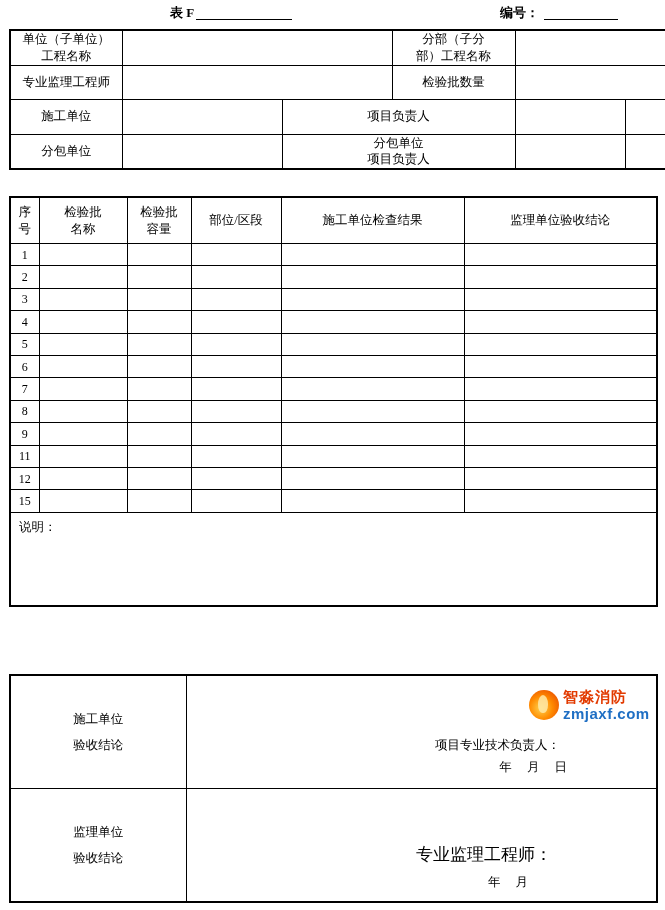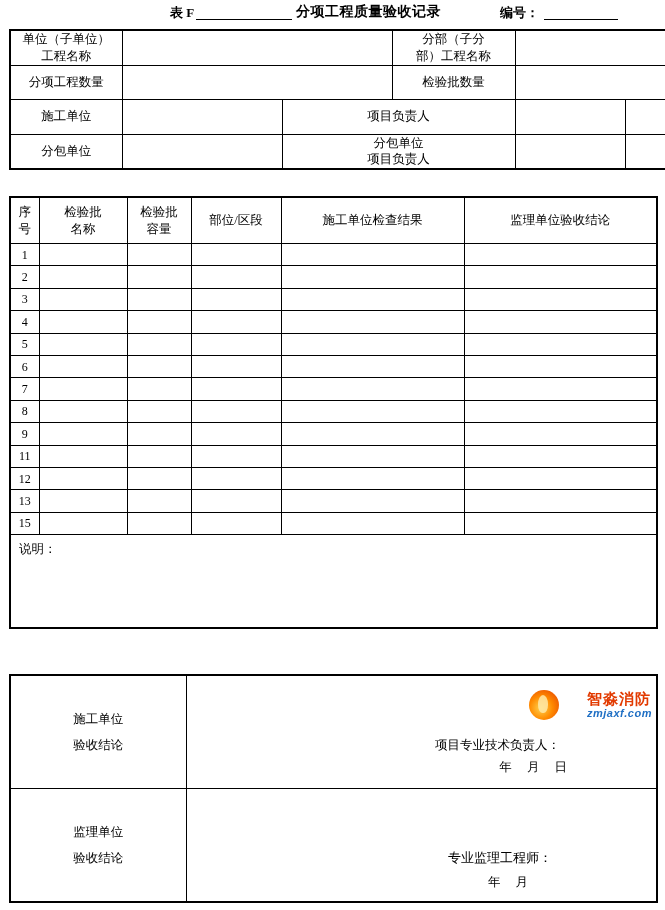--- a/index.html
+++ b/index.html
@@ -159,42 +159,41 @@
     bottom: 12px;
     white-space: nowrap;
     font-size: 12.5px;
     letter-spacing: 6px;
   }
   .sign-name2 {
     position: absolute;
     right: 104px;
     bottom: 34px;
     white-space: nowrap;
-    font-size: 13px;
+    font-size: 17px;
   }
   .sign-date2 {
     position: absolute;
     right: 122px;
     bottom: 10px;
     white-space: nowrap;
     font-size: 12.5px;
     letter-spacing: 6px;
   }
 
   
   .watermark {
     position: absolute;
     right: 6px;
     bottom: 4px;
     width: 130px;
     height: 42px;
     display: flex;
     align-items: center;
     pointer-events: none;
-    gap: 24px;
   }
   .wm-flame {
     width: 30px;
     height: 30px;
     border-radius: 50%;
     background: radial-gradient(circle at 40% 60%, #ffd24d 0%, #ff8a00 45%, #e23a00 100%);
     position: relative;
     flex: 0 0 auto;
     margin-right: 4px;
   }
@@ -216,37 +215,35 @@
   }
   .wm-top {
     font-family: "Liberation Sans", "DejaVu Sans", sans-serif;
     font-size: 15px;
     font-weight: bold;
     color: #e23a00;
     letter-spacing: 1px;
   }
   .wm-bottom {
     font-family: "Liberation Sans", "DejaVu Sans", sans-serif;
-    font-size: 11px;
+    font-size: 15px;
     font-weight: bold;
     color: #1f6fc4;
     letter-spacing: 0.5px;
-    font-style: italic;
   }
   .two-line { display: block; }
 </style>
 </head>
 <body>
 
 <div class="page">
 
   <div class="title-row"></div>
   <div class="title-form-no">表 F</div>
   <div class="title-blank"></div>
-  <div class="title-main">分项工程质量验收记录</div>
   <div class="title-code-label">编号：</div>
   <div class="title-code-blank"></div>
 
   <table id="header-table" class="outer">
     <colgroup>
       <col style="width:112px">
       <col style="width:160px">
       <col style="width:110px">
       <col style="width:123px">
       <col style="width:110px">
@@ -259,21 +256,21 @@
             <span class="two-line">工程名称</span>
         </td>
         <td colspan="2"></td>
         <td class="lbl">
           <span class="two-line">分部（子分</span>
             <span class="two-line">部）工程名称</span>
         </td>
         <td colspan="2"></td>
       </tr>
       <tr>
-        <td class="lbl">分项工程数量</td>
+        <td class="lbl">专业监理工程师</td>
         <td colspan="2"></td>
         <td class="lbl">检验批数量</td>
         <td colspan="2"></td>
       </tr>
       <tr>
         <td class="lbl">施工单位</td>
         <td></td>
         <td colspan="2">项目负责人</td>
         <td></td>
         <td class="lbl">
@@ -404,28 +401,20 @@
       </tr>
       <tr>
         <td class="idx">12</td>
         <td></td>
         <td></td>
         <td></td>
         <td></td>
         <td></td>
       </tr>
       <tr>
-        <td class="idx">13</td>
-        <td></td>
-        <td></td>
-        <td></td>
-        <td></td>
-        <td></td>
-      </tr>
-      <tr>
         <td class="idx">15</td>
         <td></td>
         <td></td>
         <td></td>
         <td></td>
         <td></td>
       </tr>
 
       <tr>
         <td class="note-cell" colspan="6">说明：</td>

